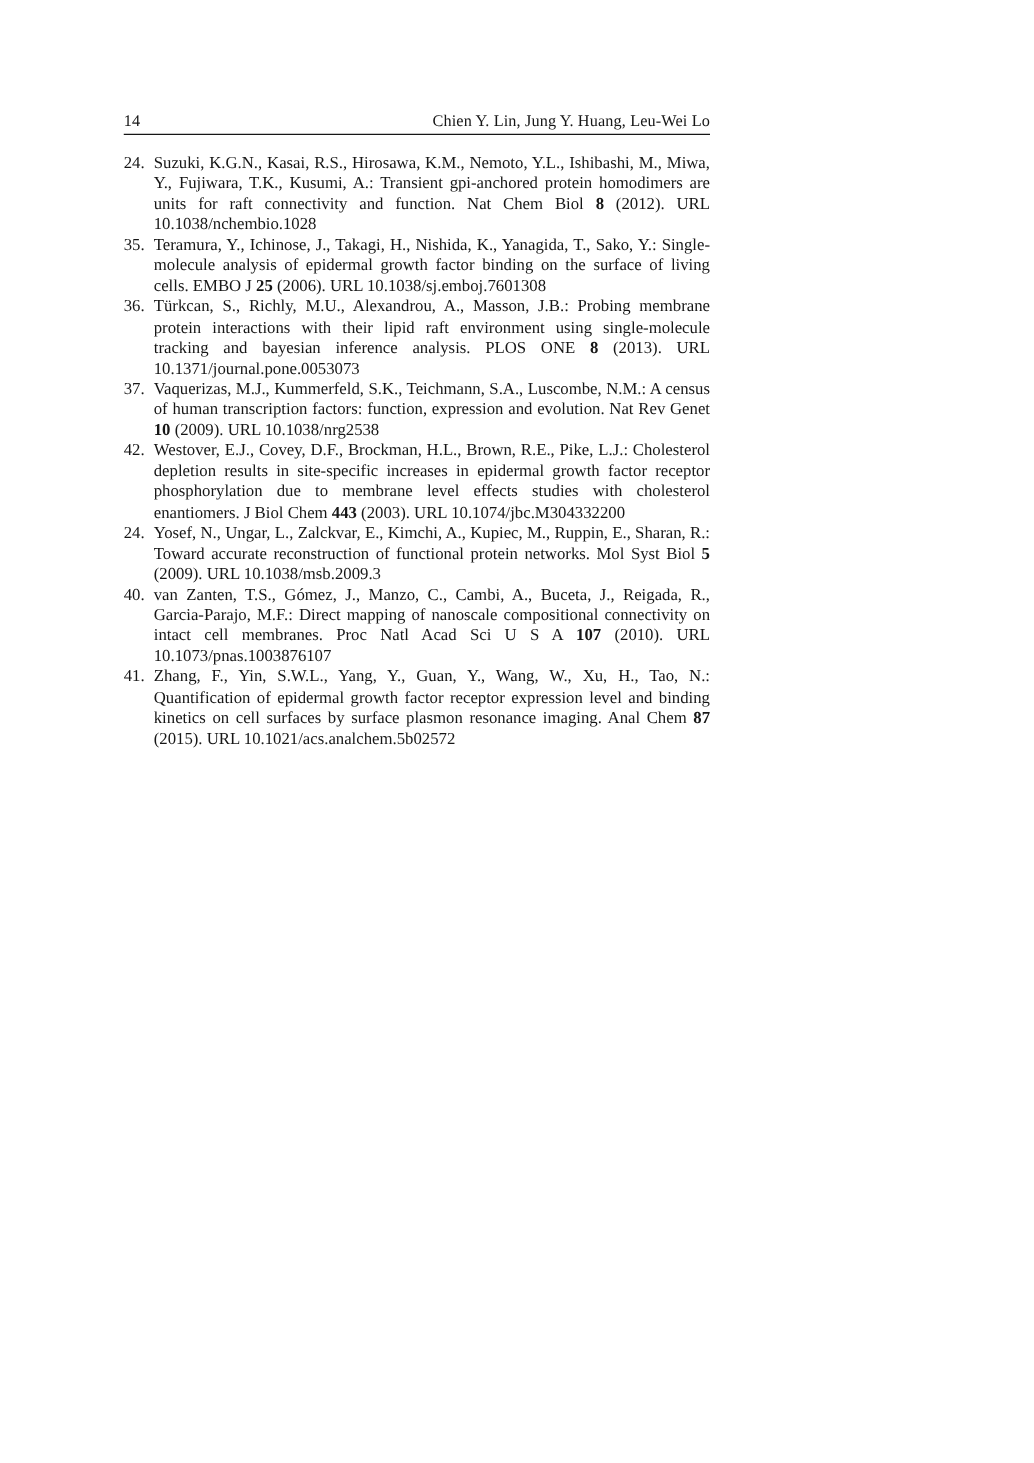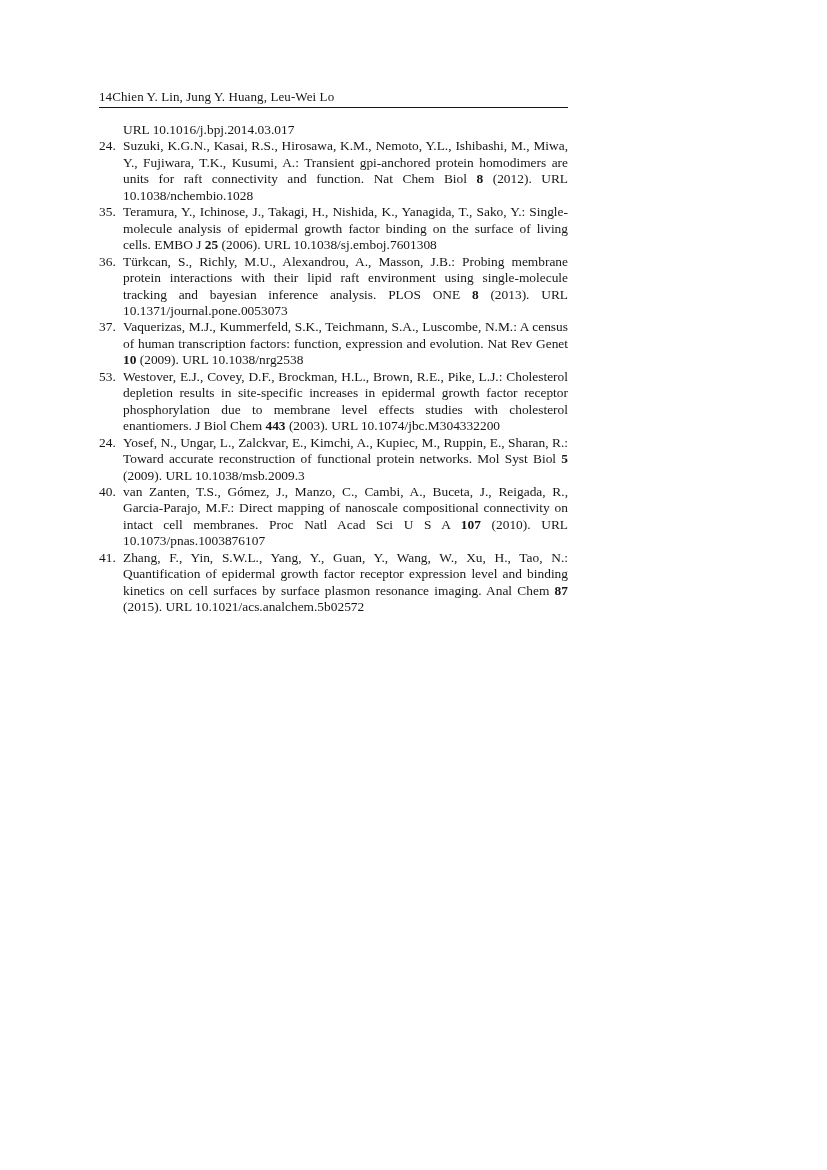--- a/index.html
+++ b/index.html
@@ -17,20 +17,21 @@
     height: 1170px;
     background: #ffffff;
     overflow: hidden;
   }
   .header-row {
     position: absolute;
     left: 99px;
     top: 89px;
     width: 469px;
     display: flex;
+    justify-content: space-between;
     align-items: baseline;
     font-size: 13px;
     line-height: 15px;
     letter-spacing: 0.1px;
     font-family: Liberation Serif, serif;
   }
   .header-rule {
     position: absolute;
     left: 99px;
     top: 107px;
@@ -75,21 +76,20 @@
 <div class="page">
 
   <div class="header-row">
     <span class="pagenum">14</span>
     <span class="authors">Chien Y. Lin, Jung Y. Huang, Leu-Wei Lo</span>
   </div>
 
   <div class="header-rule"></div>
 
   <div class="references">
-    <p class="continuation">URL 10.1016/j.bpj.2014.03.017</p>
     <ol class="ref-list">
 
   <li class="ref-item">
     <span class="ref-num">24.</span>
     <span class="ref-body"><span>Suzuki, K.G.N., Kasai, R.S., Hirosawa, K.M., Nemoto, Y.L., Ishibashi, M., Miwa, Y., Fujiwara, T.K., Kusumi, A.: Transient gpi-anchored protein homodimers are units for raft connectivity and function. Nat Chem Biol </span><b>8</b><span> (2012). URL 10.1038/nchembio.1028</span></span>
   </li>
 
   <li class="ref-item">
     <span class="ref-num">35.</span>
     <span class="ref-body"><span>Teramura, Y., Ichinose, J., Takagi, H., Nishida, K., Yanagida, T., Sako, Y.: Single-molecule analysis of epidermal growth factor binding on the surface of living cells. EMBO J </span><b>25</b><span> (2006). URL 10.1038/sj.emboj.7601308</span></span>
@@ -99,21 +99,21 @@
     <span class="ref-num">36.</span>
     <span class="ref-body"><span>Türkcan, S., Richly, M.U., Alexandrou, A., Masson, J.B.: Probing membrane protein interactions with their lipid raft environment using single-molecule tracking and bayesian inference analysis. PLOS ONE </span><b>8</b><span> (2013). URL 10.1371/journal.pone.0053073</span></span>
   </li>
 
   <li class="ref-item">
     <span class="ref-num">37.</span>
     <span class="ref-body"><span>Vaquerizas, M.J., Kummerfeld, S.K., Teichmann, S.A., Luscombe, N.M.: A census of human transcription factors: function, expression and evolution. Nat Rev Genet </span><b>10</b><span> (2009). URL 10.1038/nrg2538</span></span>
   </li>
 
   <li class="ref-item">
-    <span class="ref-num">53.</span>
+    <span class="ref-num">42.</span>
     <span class="ref-body"><span>Westover, E.J., Covey, D.F., Brockman, H.L., Brown, R.E., Pike, L.J.: Cholesterol depletion results in site-specific increases in epidermal growth factor receptor phosphorylation due to membrane level effects studies with cholesterol enantiomers. J Biol Chem </span><b>443</b><span> (2003). URL 10.1074/jbc.M304332200</span></span>
   </li>
 
   <li class="ref-item">
     <span class="ref-num">24.</span>
     <span class="ref-body"><span>Yosef, N., Ungar, L., Zalckvar, E., Kimchi, A., Kupiec, M., Ruppin, E., Sharan, R.: Toward accurate reconstruction of functional protein networks. Mol Syst Biol </span><b>5</b><span> (2009). URL 10.1038/msb.2009.3</span></span>
   </li>
 
   <li class="ref-item">
     <span class="ref-num">40.</span>

